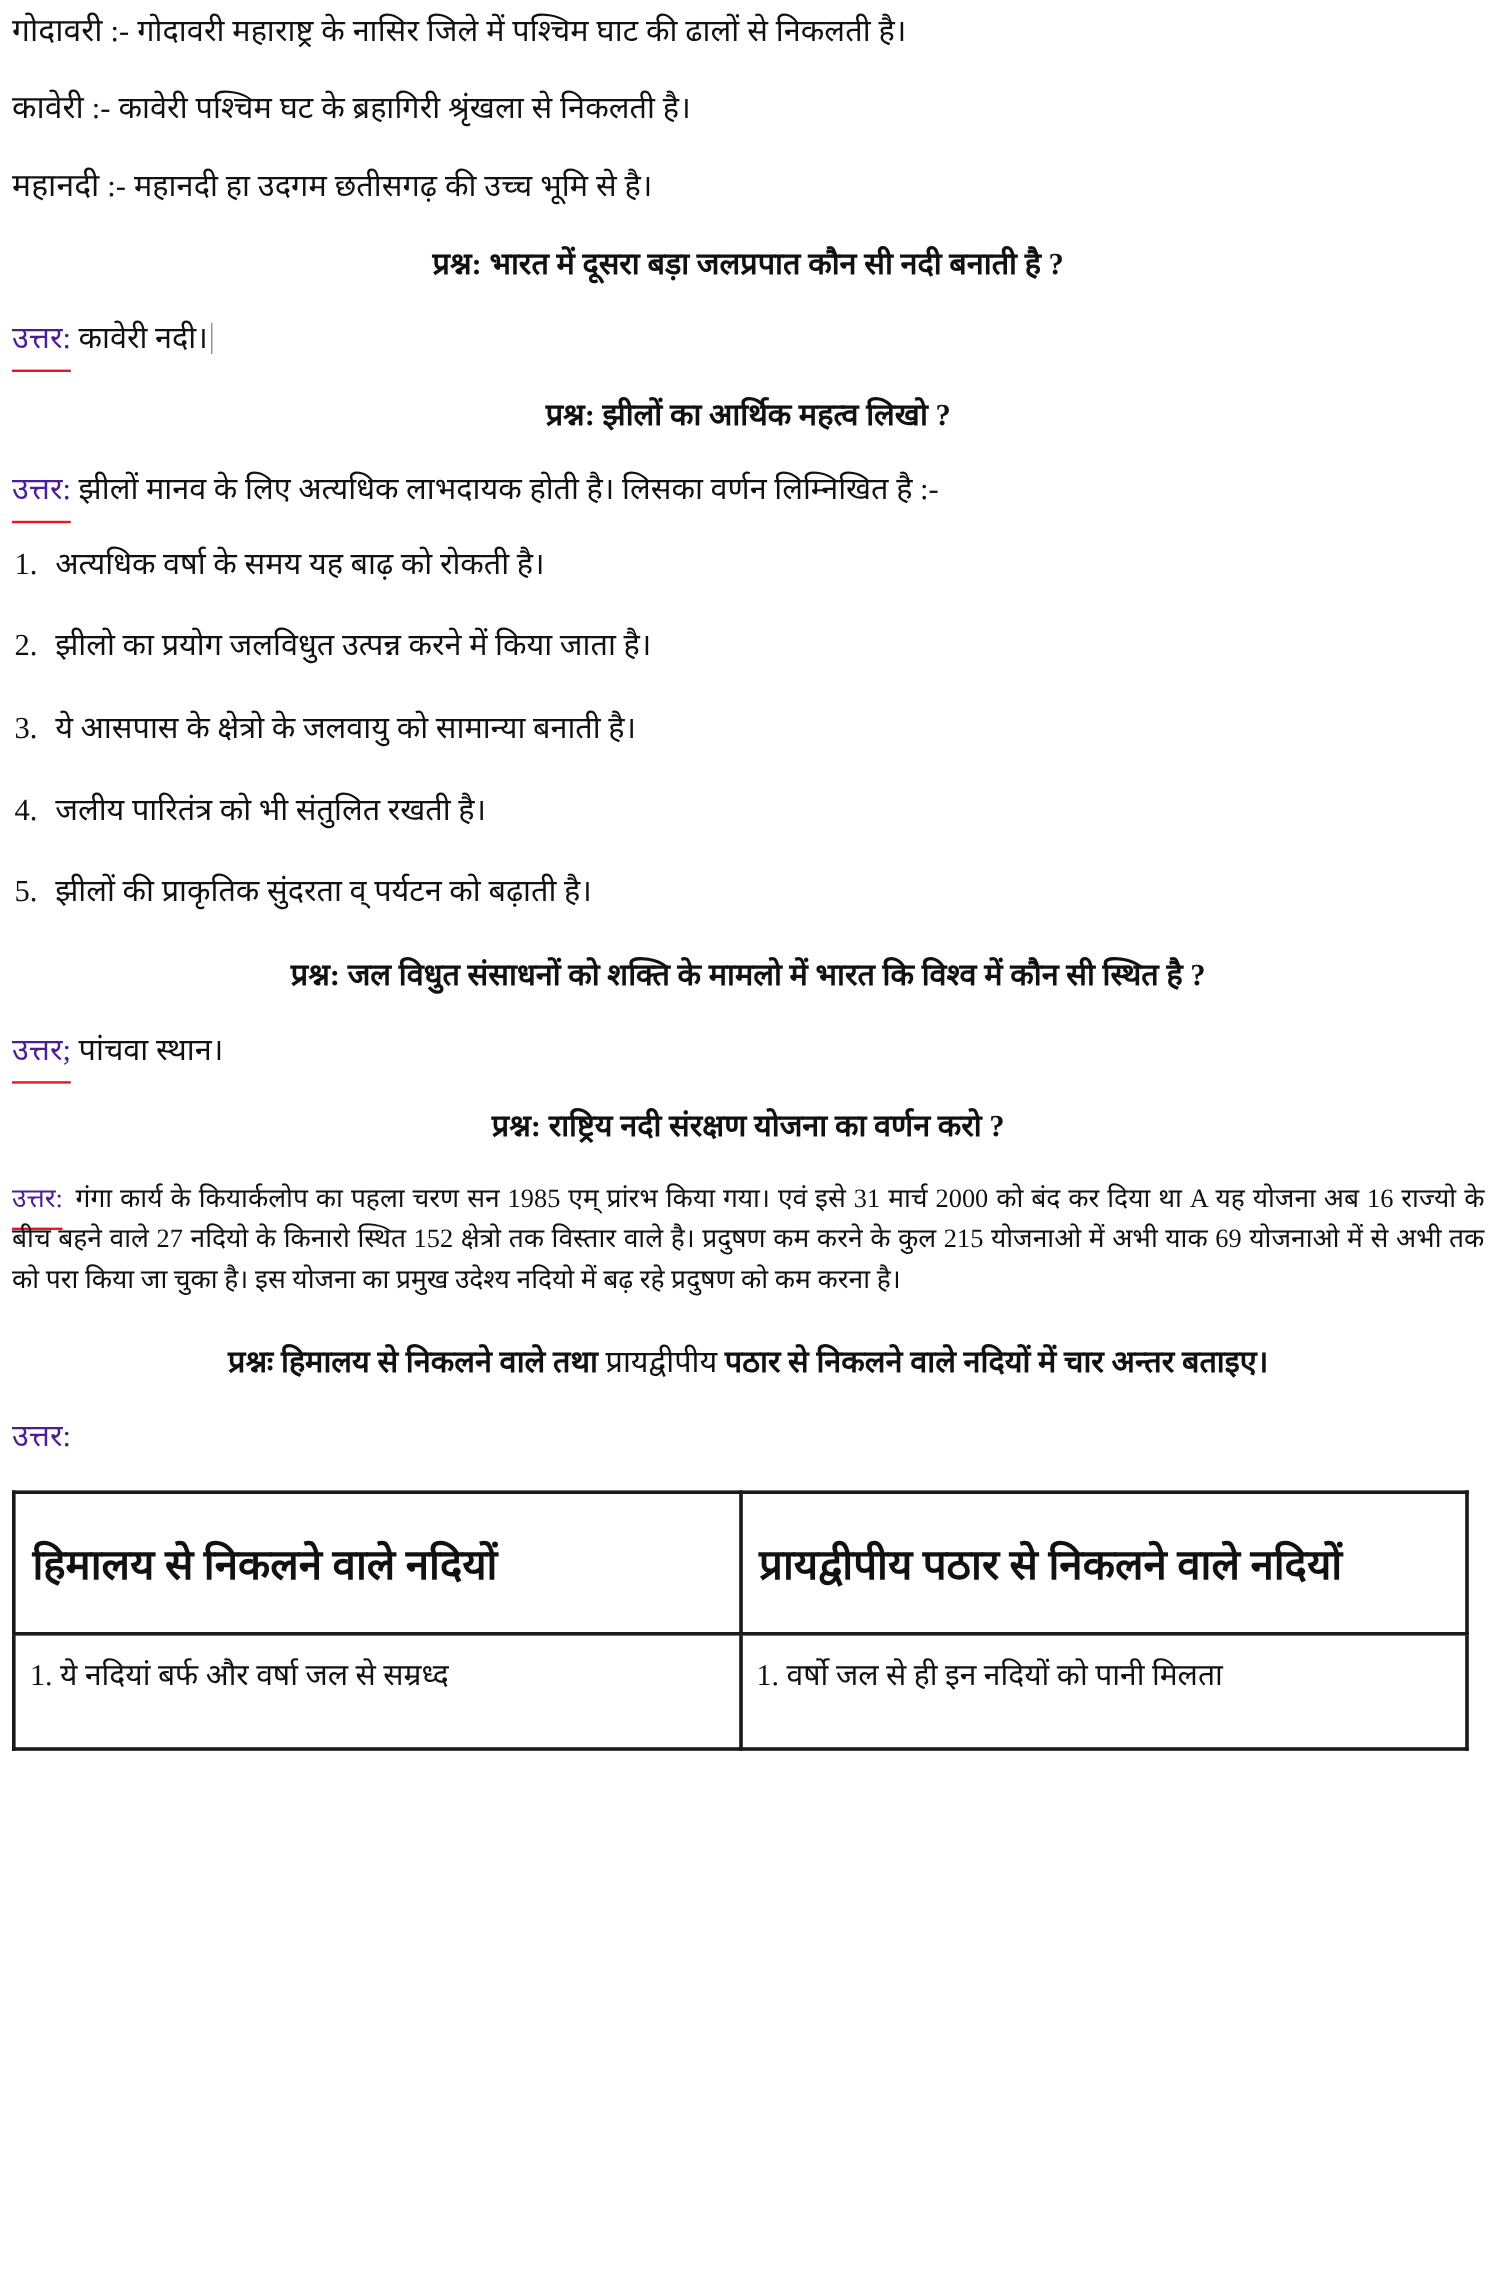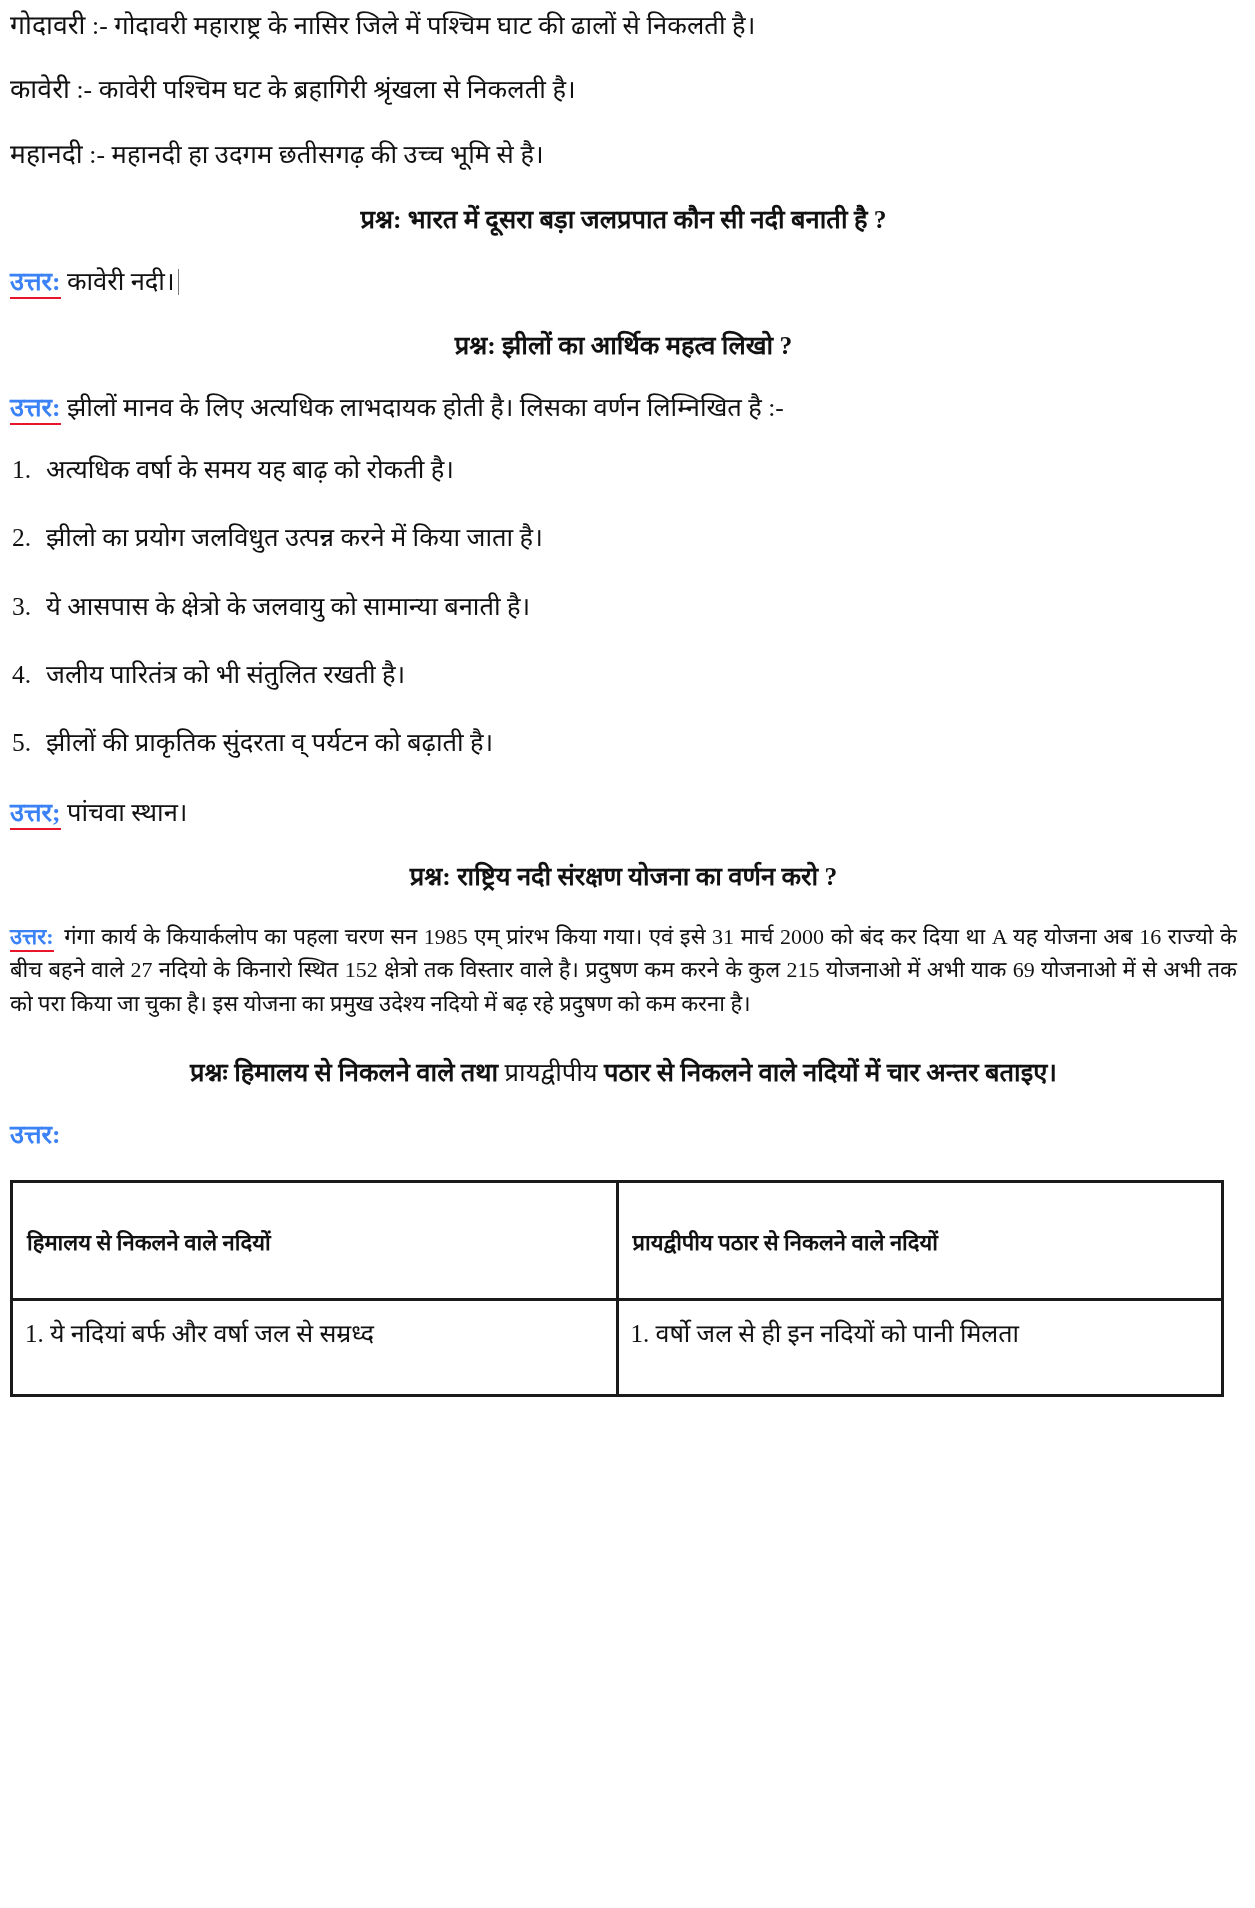--- a/index.html
+++ b/index.html
@@ -48,24 +48,24 @@
     font-weight: bold;
   }
   .q-tail-normal {
     font-weight: normal;
   }
   .ans-line {
     font-size: 25.5px;
     margin-bottom: 30px;
   }
   .uttar {
-    color: #3b82f6;
+    color: #4c1d95;
     border-bottom: 2px solid #e8152b;
-    padding-bottom: 1px;
-    font-weight: bold;
+    padding-bottom: 12px;
+    font-weight: normal;
   }
   .uttar.no-rule {
     border-bottom: none;
   }
   .cursor {
     display: inline-block;
     width: 1px;
     height: 26px;
     background: #7a7a7a;
     vertical-align: -5px;
@@ -107,21 +107,21 @@
     margin-top: 8px;
     table-layout: fixed;
   }
   table.cmp td {
     border: 3px solid #1a1a1a;
     vertical-align: middle;
   }
   table.cmp td.head {
     height: 118px;
     font-weight: bold;
-    font-size: 22px;
+    font-size: 35px;
     padding: 0 14px;
   }
   table.cmp td.cell {
     height: 96px;
     font-size: 25px;
     padding: 14px 12px 0 12px;
     vertical-align: top;
   }
 </style>
 </head>
@@ -181,20 +181,24 @@
     <li>
       <span class="num">4.</span>
       <span>जलीय पारितंत्र को भी संतुलित  रखती है।</span>
     </li>
     <li>
       <span class="num">5.</span>
       <span>झीलों की प्राकृतिक सुंदरता व् पर्यटन को बढ़ाती है।</span>
     </li>
   </ol>
 
+  <p class="q-line">
+    <span class="q-label">प्रश्न:</span>
+    <span>जल विधुत संसाधनों को शक्ति के मामलो में भारत कि विश्व में कौन सी स्थित है ?</span>
+  </p>
   <p class="ans-line">
     <span class="uttar">उत्तर;</span>
     <span>पांचवा स्थान।</span>
   </p>
 
   <p class="q-line">
     <span class="q-label">प्रश्न:</span>
     <span>राष्ट्रिय नदी संरक्षण योजना का वर्णन करो ?</span>
   </p>
   <p class="para">

